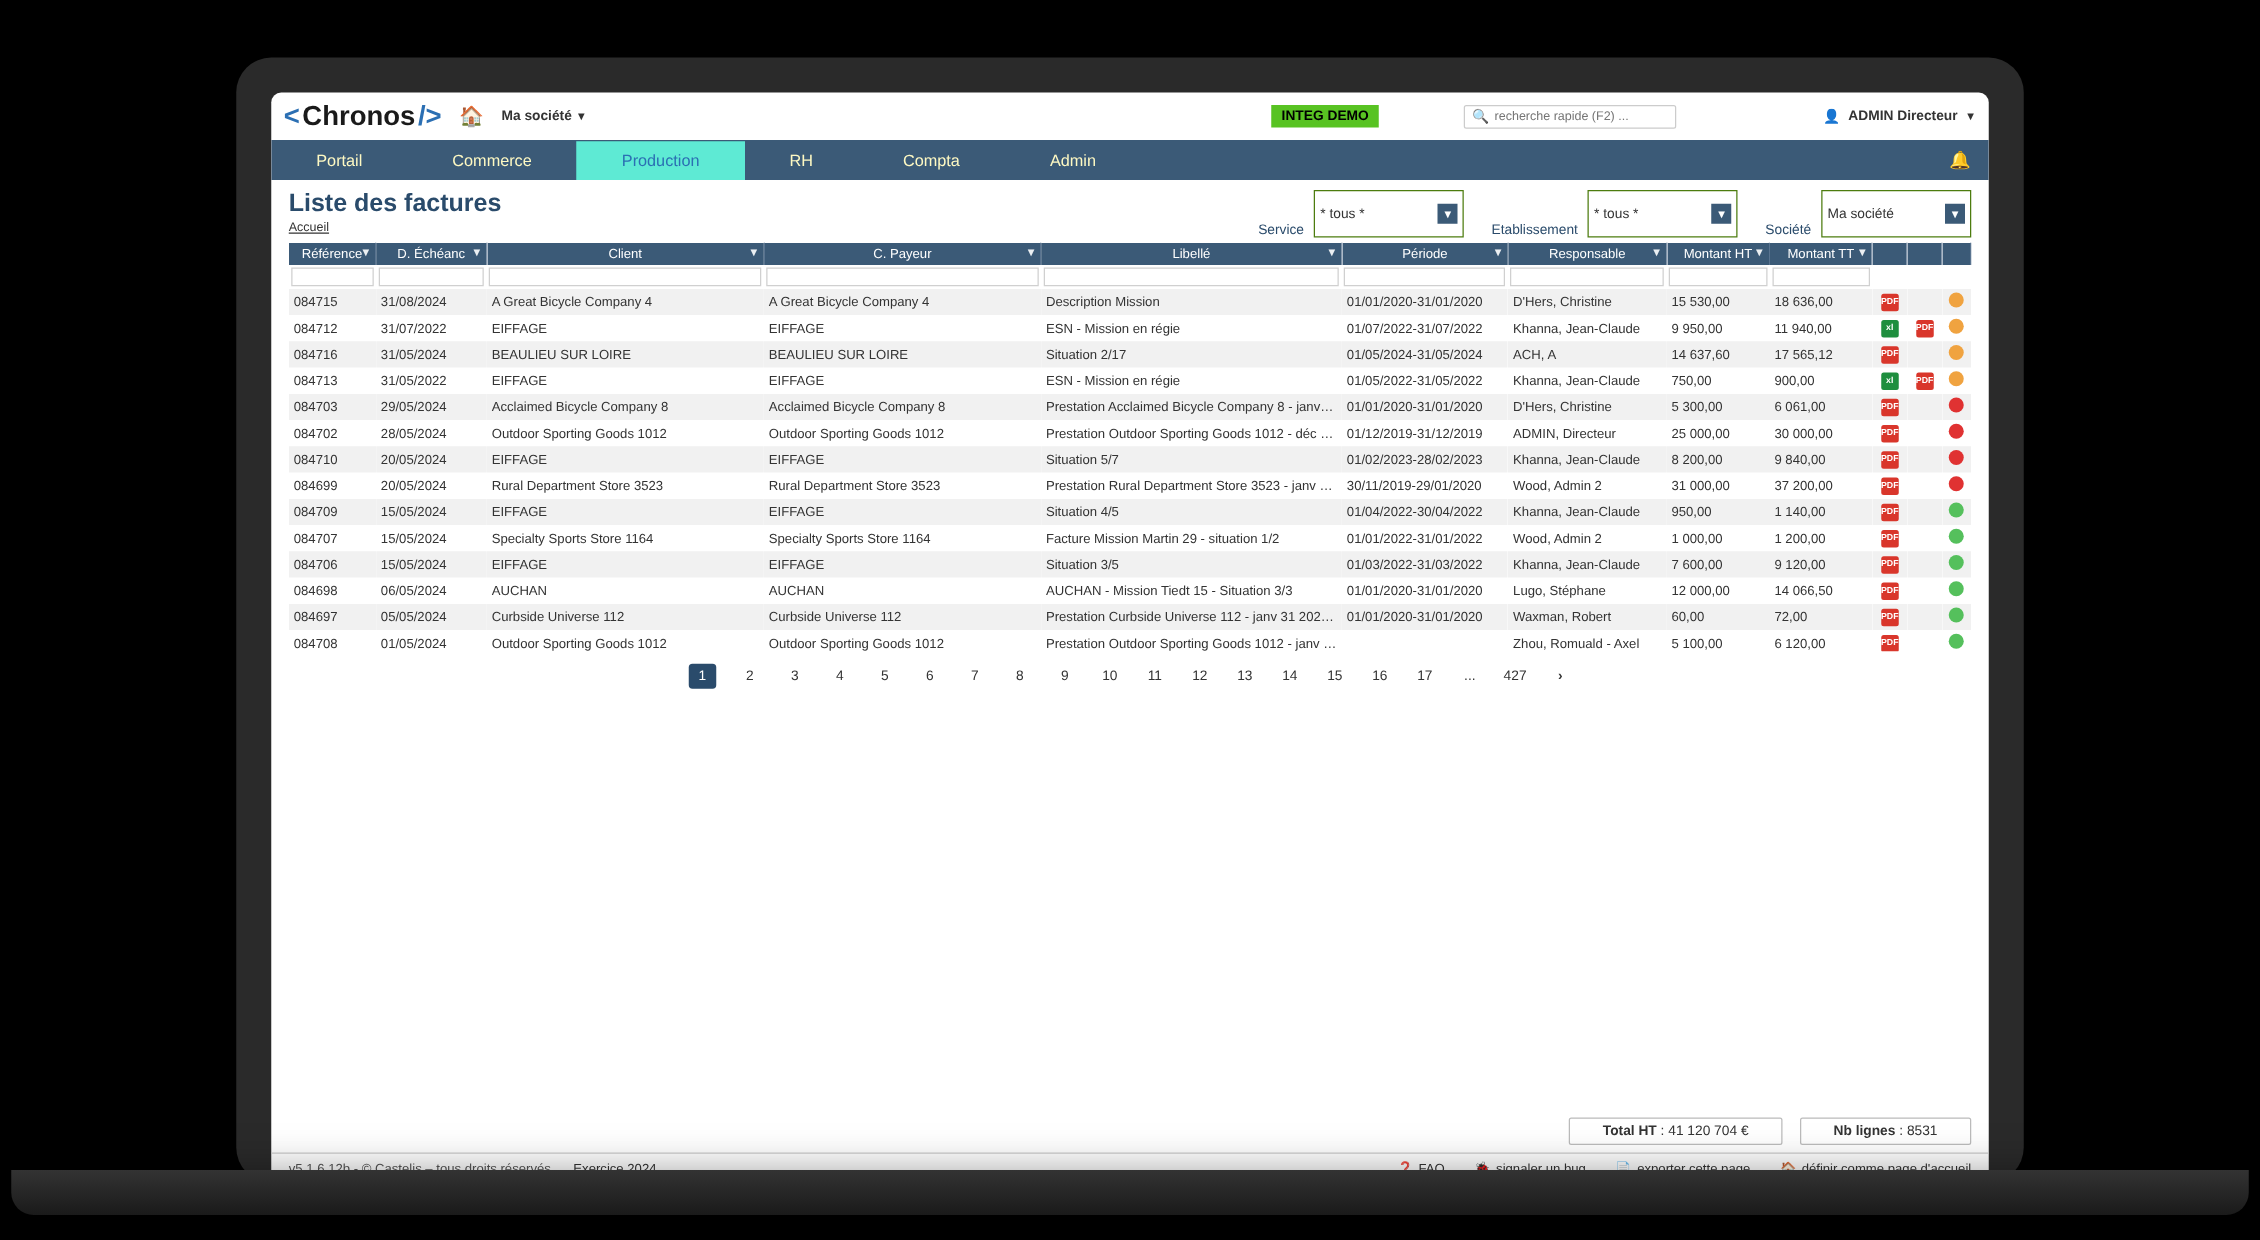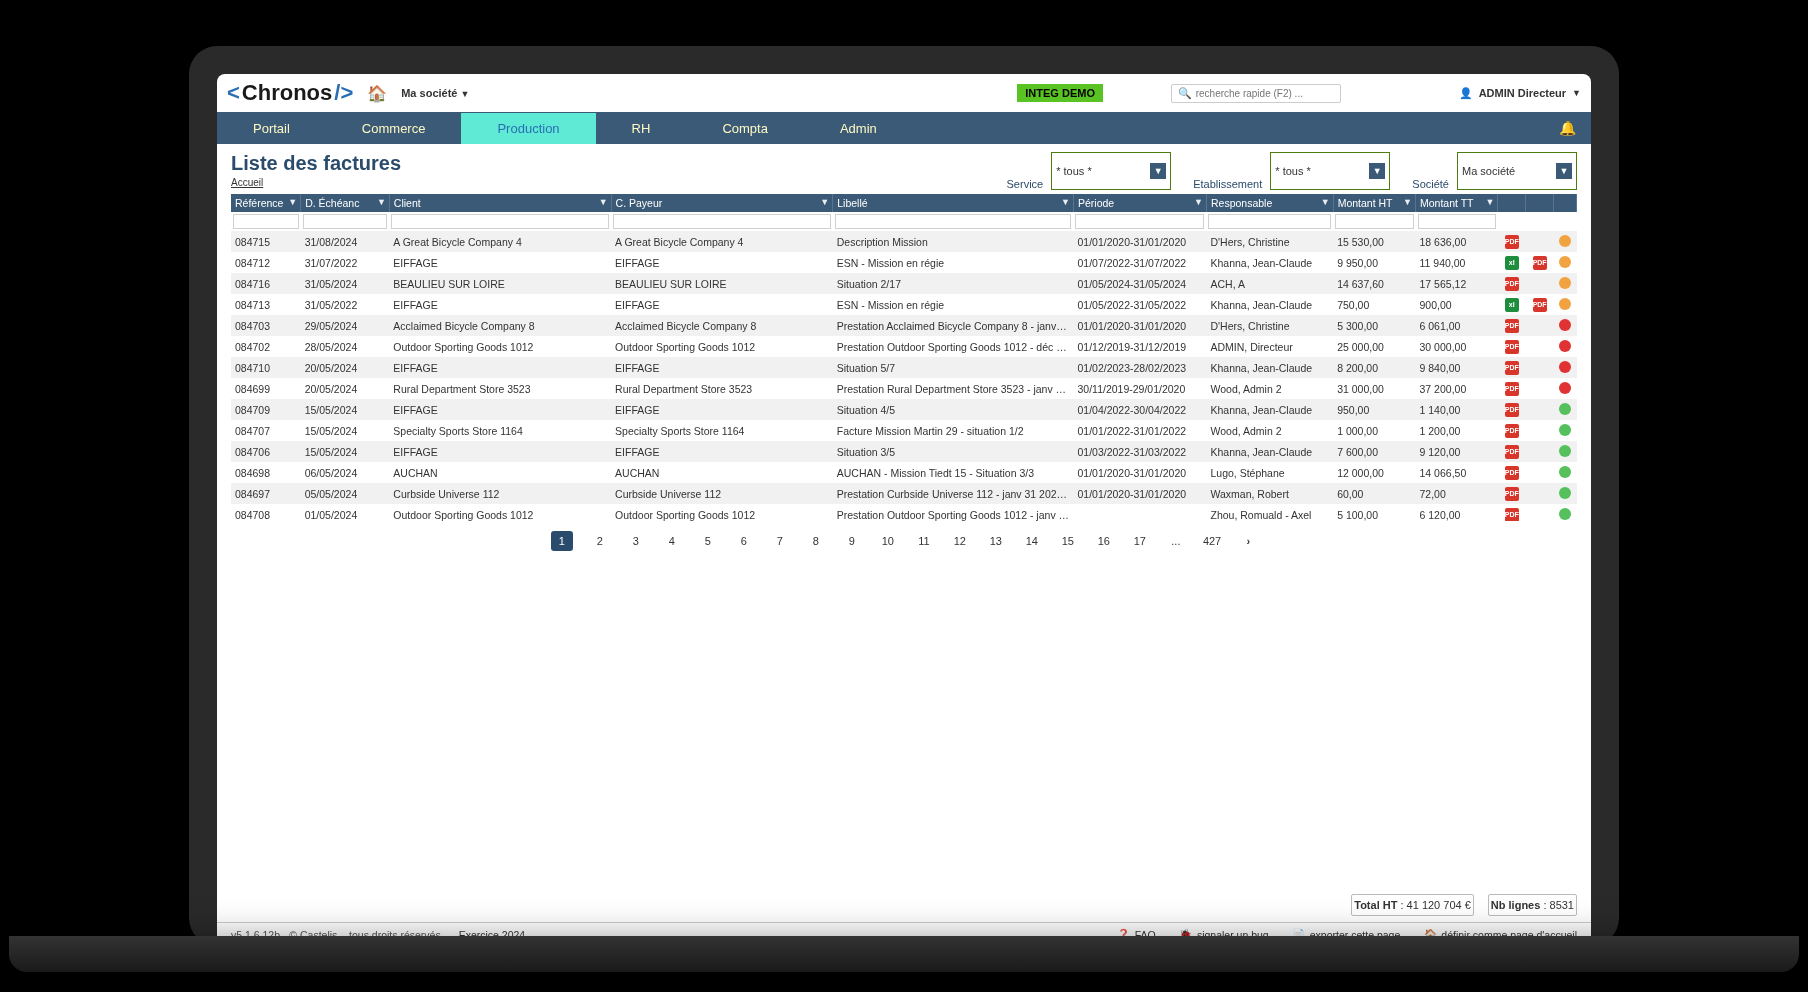--- a/index.html
+++ b/index.html
@@ -27,42 +27,42 @@
 .page-title{font-size:20px;font-weight:700;color:#2a4b6b}
 .breadcrumb{font-size:10px;text-decoration:underline;color:#333;margin-top:2px}
 .filters{margin-left:auto;display:flex;gap:22px}
 .filt{display:flex;align-items:flex-end;gap:8px}
 .filt label{font-size:11px;color:#2a4b6b;font-weight:500}
 .filt .sel{border:1px solid #4d7c0f;background:#fff;display:flex;align-items:center;padding:10px 4px;min-width:120px;justify-content:space-between}
 .filt .sel .dd{background:#3b5a77;color:#fff;width:16px;height:16px;display:flex;align-items:center;justify-content:center;font-size:9px}
 
 .tbl-wrap{flex:1;overflow:hidden;padding:0 14px}
 table{width:100%;border-collapse:collapse;table-layout:fixed}
-thead tr.hrow th{background:#3b5a77;color:#fff;font-weight:400;font-size:10.5px;text-align:left;padding:3px 4px;border-right:1px solid #5a7490;position:relative;white-space:nowrap;overflow:hidden}
+thead tr.hrow th{background:#3b5a77;color:#fff;font-weight:400;font-size:10.5px;text-align:center;padding:3px 4px;border-right:1px solid #5a7490;position:relative;white-space:nowrap;overflow:hidden}
 thead tr.hrow th .fi{position:absolute;right:3px;top:3px;font-size:9px;opacity:.9}
 thead tr.frow td{background:#fff;padding:2px}
 thead tr.frow input{width:100%;border:1px solid #d0d0d0;padding:1px 2px;font-size:10px}
 tbody td{padding:3px 4px;font-size:10.5px;white-space:nowrap;overflow:hidden;text-overflow:ellipsis}
 tbody tr:nth-child(odd){background:#f1f1f1}
 tbody tr:nth-child(even){background:#fff}
 .num{}
 .ic-col{text-align:center}
 .pdf{display:inline-block;width:14px;height:14px;background:#d9362b;border-radius:2px;color:#fff;font-size:7px;line-height:14px;text-align:center;font-weight:700}
 .xl{display:inline-block;width:14px;height:14px;background:#1e8e3e;border-radius:2px;color:#fff;font-size:7px;line-height:14px;text-align:center;font-weight:700}
 .dot{display:inline-block;width:12px;height:12px;border-radius:50%}
 .dot.o{background:#f0a340}
 .dot.r{background:#e03232}
 .dot.g{background:#55c05c}
 
 .pager{display:flex;justify-content:center;gap:18px;padding:10px 0;font-size:11px;align-items:center}
 .pager span{cursor:pointer;min-width:18px;text-align:center}
 .pager span.cur{background:#2a4b6b;color:#fff;padding:4px 8px;border-radius:3px}
 
 .totals{display:flex;justify-content:flex-end;gap:14px;padding:6px 14px}
-.totals .box{border:1px solid #bbb;padding:4px 2px;font-size:11px;border-radius:2px}
+.totals .box{border:1px solid #bbb;padding:4px 26px;font-size:11px;border-radius:2px}
 .totals .box b{font-weight:700}
 
 .footer{border-top:1px solid #ccc;display:flex;align-items:center;padding:5px 14px;font-size:10.5px;gap:18px}
 .footer .copy{color:#555}
 .footer .ex{text-decoration:underline}
 .footer .right{margin-left:auto;display:flex;gap:24px}
 .footer .right span{display:flex;align-items:center;gap:4px;cursor:pointer}
 </style>
 </head>
 <body>

